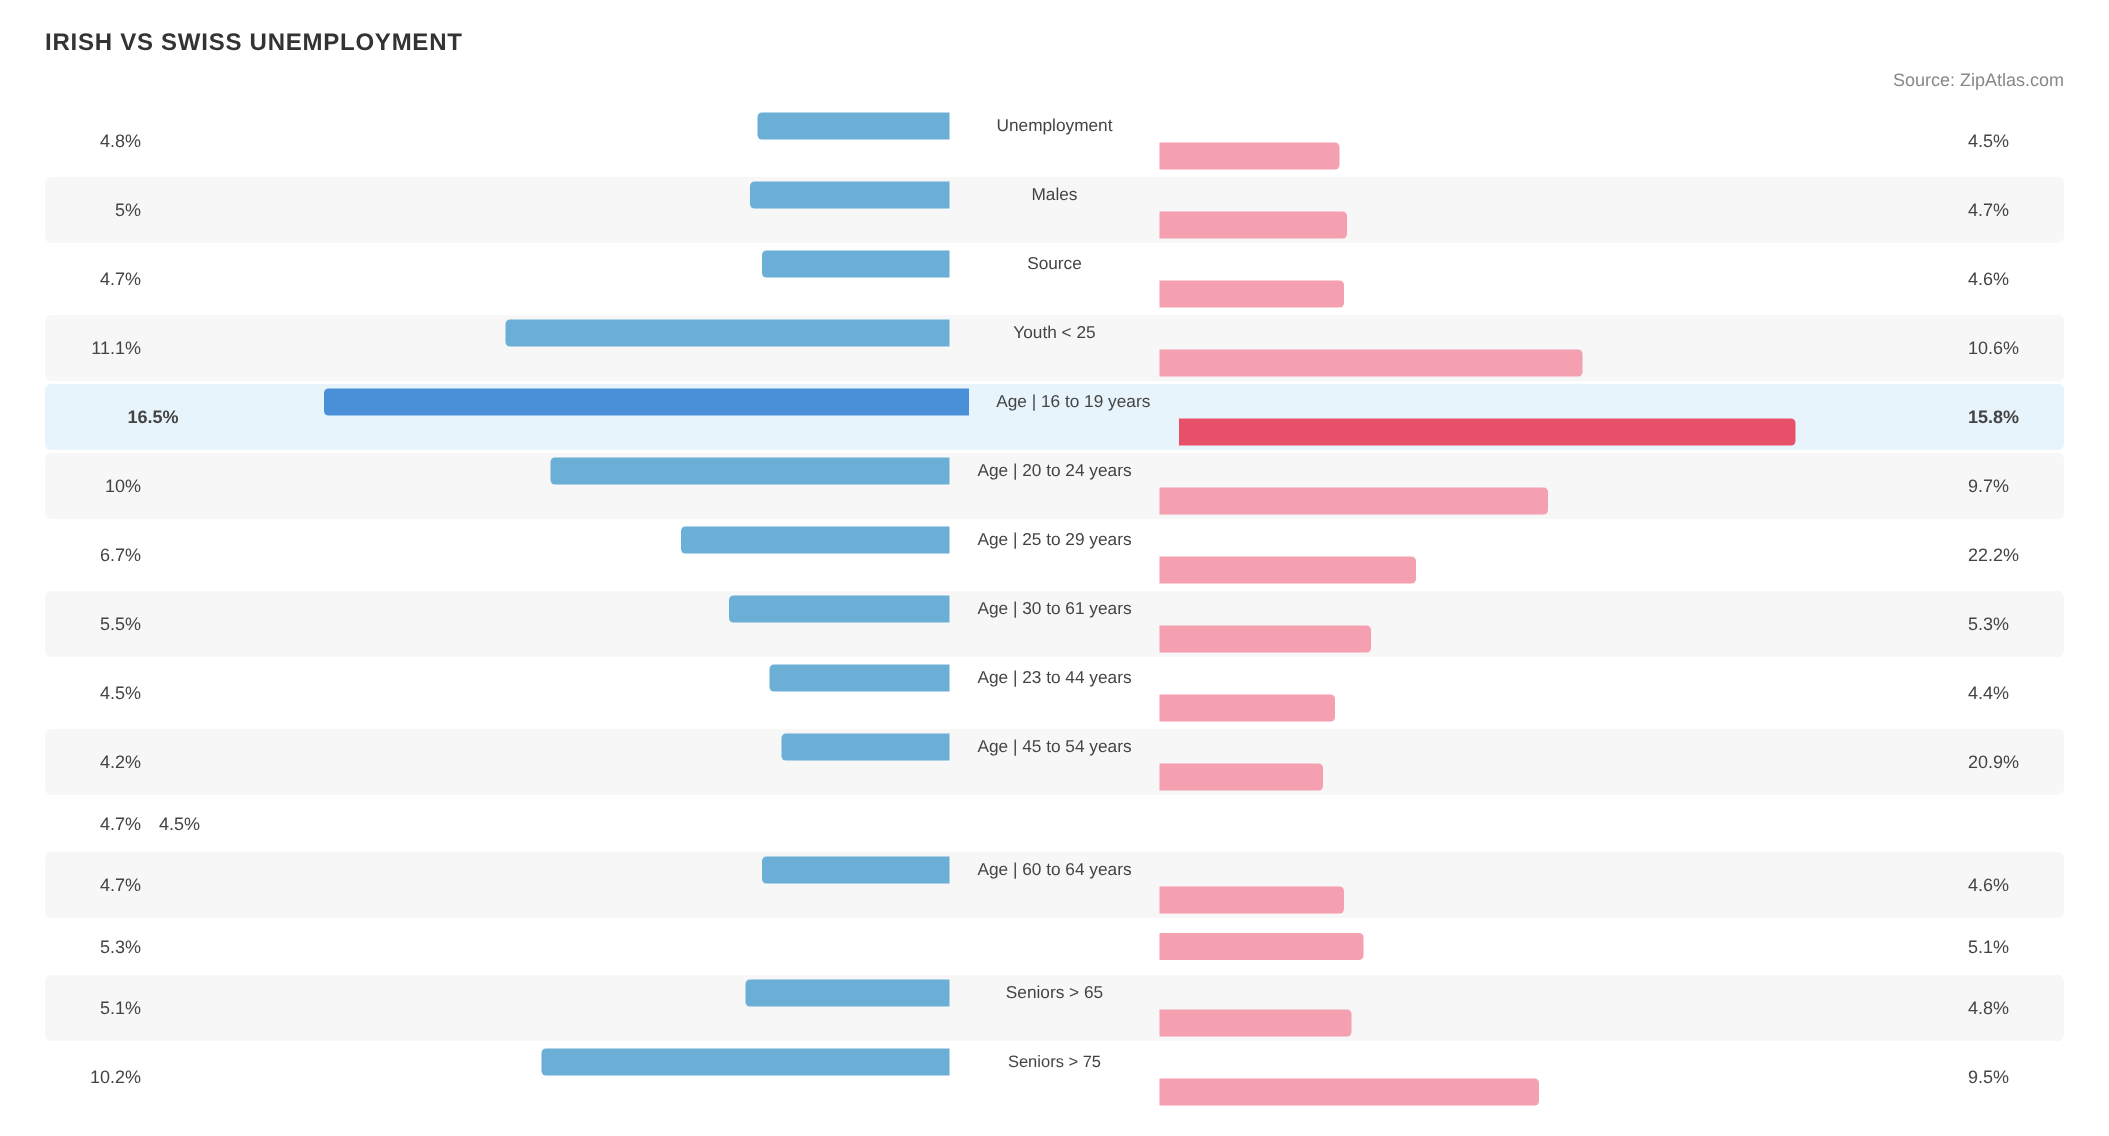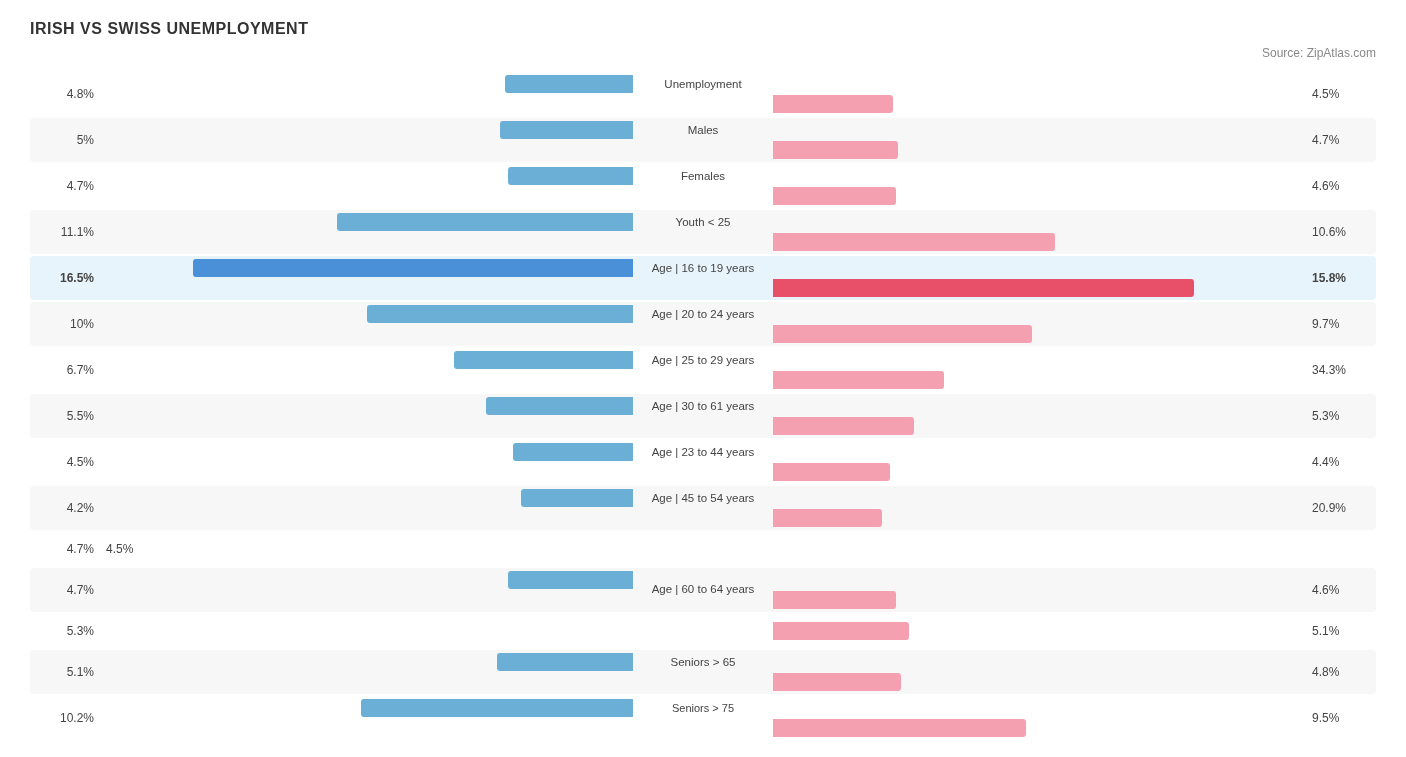--- a/index.html
+++ b/index.html
@@ -106,20 +106,21 @@
       width: 70px;
       text-align: left;
       font-size: 12px;
       color: #444;
       padding-left: 6px;
       flex-shrink: 0;
     }
     
     .row-highlight {
       background: #e8f4fb !important;
+      padding-left: 25px;
     }
   </style>
 </head>
 <body>
 
 <div class="chart-title">IRISH VS SWISS UNEMPLOYMENT</div>
 <div class="source">Source: ZipAtlas.com</div>
 
 <div class="chart-container" id="chart-container">
 <div class="row">
@@ -172,21 +173,21 @@
     </div>
     <div class="row">
       <div class="left-value">4.7%</div>
       <div class="bars-area">
         <div class="bar-pair">
           <div class="bar-row" style="position: relative;">
             <div class="bar-left-wrap">
               <div class="bar-blue" style="width: 23.5%;"></div>
             </div>
             <div style="width: 140px; flex-shrink: 0; position: relative;">
-              <div class="label-center" style="top: 50%; transform: translate(-50%, -50%); font-size: 11.5px;">Females</div>
+              <div class="label-center" style="top: 50%; transform: translate(-50%, -50%); font-size: 11.5px;">Source</div>
             </div>
             <div class="bar-right-wrap" style="visibility: hidden;"></div>
           </div>
           <div class="bar-row">
             <div class="bar-left-wrap" style="visibility: hidden;"></div>
             <div style="width: 140px; flex-shrink: 0;"></div>
             <div class="bar-right-wrap">
               <div class="bar-pink" style="width: 23%;"></div>
             </div>
           </div>
@@ -281,21 +282,21 @@
           </div>
           <div class="bar-row">
             <div class="bar-left-wrap" style="visibility: hidden;"></div>
             <div style="width: 140px; flex-shrink: 0;"></div>
             <div class="bar-right-wrap">
               <div class="bar-pink" style="width: 32%;"></div>
             </div>
           </div>
         </div>
       </div>
-      <div class="right-value">34.3%</div>
+      <div class="right-value">22.2%</div>
     </div>
     <div class="row">
       <div class="left-value">5.5%</div>
       <div class="bars-area">
         <div class="bar-pair">
           <div class="bar-row" style="position: relative;">
             <div class="bar-left-wrap">
               <div class="bar-blue" style="width: 27.5%;"></div>
             </div>
             <div style="width: 140px; flex-shrink: 0; position: relative;">
@@ -363,21 +364,21 @@
       <div class="right-value">20.9%</div>
     </div>
     <div class="row">
       <div class="left-value">4.7%</div>
       <div class="right-value">4.5%</div>
     </div>
     <div class="row">
       <div class="left-value">4.7%</div>
       <div class="bars-area">
         <div class="bar-pair">
-          <div class="bar-row" style="position: relative; align-items: flex-end;">
+          <div class="bar-row" style="position: relative;">
             <div class="bar-left-wrap">
               <div class="bar-blue" style="width: 23.5%;"></div>
             </div>
             <div style="width: 140px; flex-shrink: 0; position: relative;">
               <div class="label-center" style="top: 50%; transform: translate(-50%, -50%); font-size: 11.5px;">Age | 60 to 64 years</div>
             </div>
             <div class="bar-right-wrap" style="visibility: hidden;"></div>
           </div>
           <div class="bar-row">
             <div class="bar-left-wrap" style="visibility: hidden;"></div>

